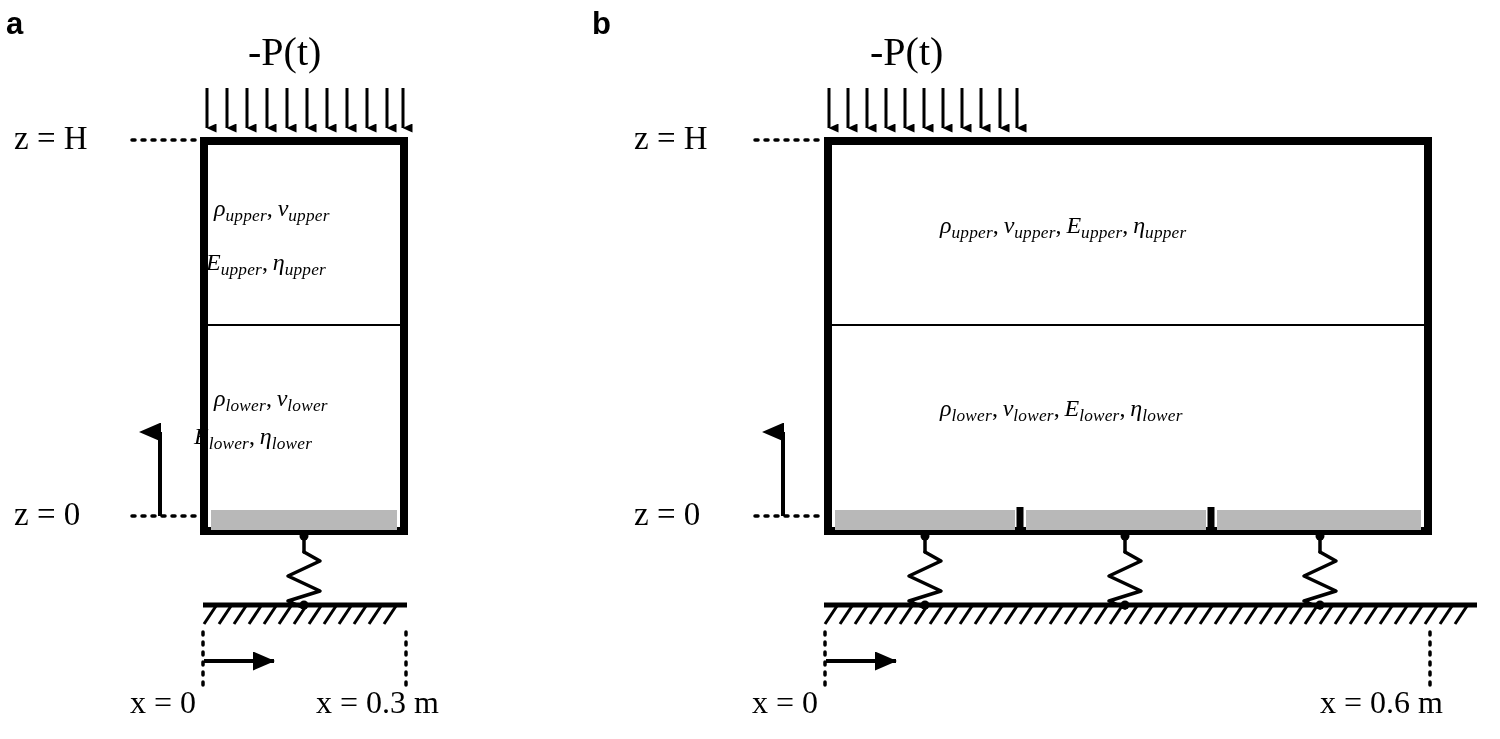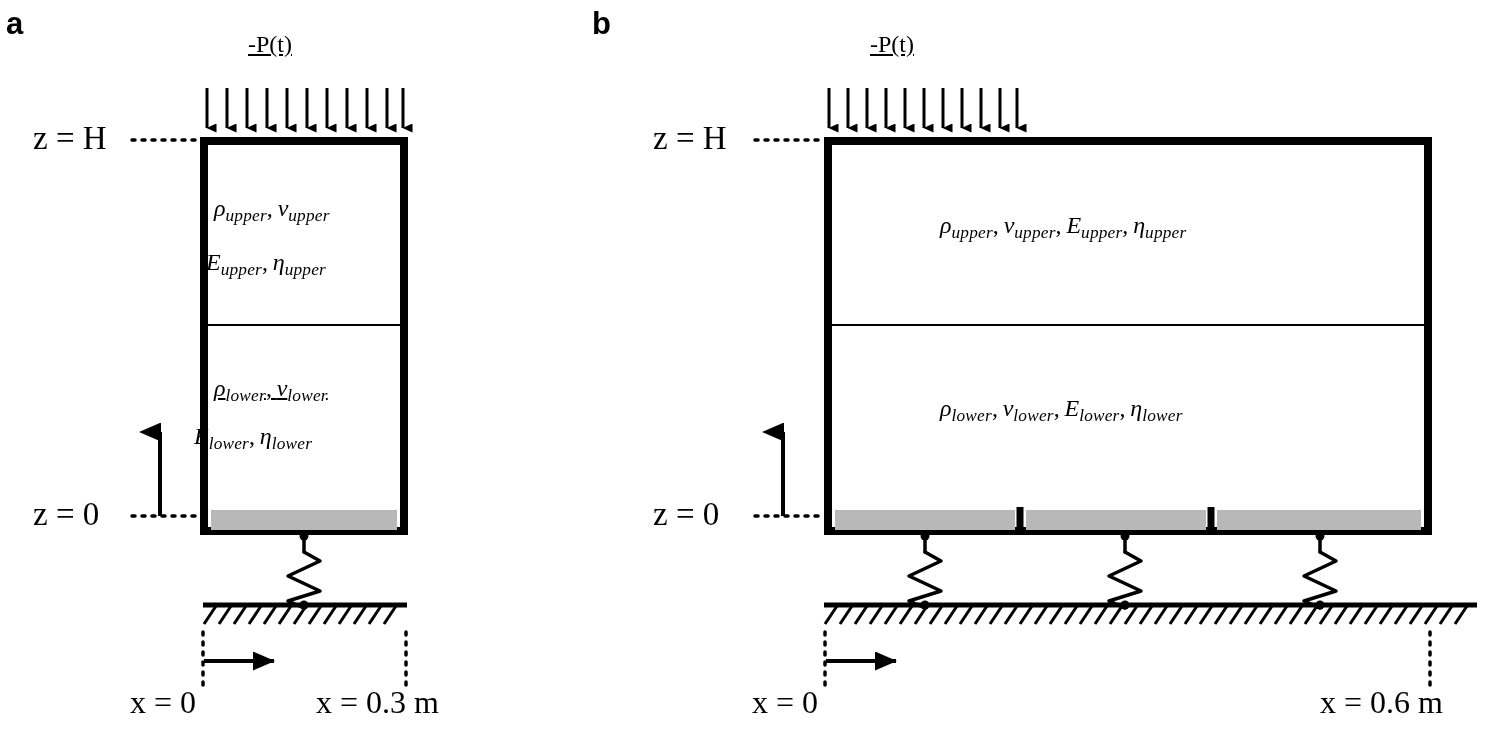--- a/index.html
+++ b/index.html
@@ -35,22 +35,22 @@
     white-space: nowrap;
     line-height: 1;
   }
   .math i { font-style: italic; }
   .sub {
     font-style: italic;
     font-size: 0.72em;
     vertical-align: -0.28em;
     letter-spacing: 0.2px;
   }
-  .axis-label { font-size: 33px; margin-left: 19px; }
-  .load-label { font-size: 24px; text-decoration: underline; }
+  .axis-label { font-size: 33px; }
+  .load-label { font-size: 40px; }
   .mat-label  { font-size: 24px; }
   .xaxis-label { font-size: 32px; }
   svg { display: block; }
   .svg-layer {
     position: absolute;
     left: 0; top: 0;
     width: 1500px;
     height: 739px;
     pointer-events: none;
   }
@@ -250,21 +250,21 @@
 
   <div class="math axis-label" style="left:14px; top:498px;">z = 0</div>
 
   <div class="math mat-label" style="left:214px; top:196px;text-align:center;">
     <i>ρ</i><span class="sub">upper</span><span>, </span><i>ν</i><span class="sub">upper</span>
   </div>
   <div class="math mat-label" style="left:206px; top:250px;">
     <i>E</i><span class="sub">upper</span><span>, </span><i>η</i><span class="sub">upper</span>
   </div>
 
-  <div class="math mat-label" style="left:214px; top:376px;text-decoration:underline;">
+  <div class="math mat-label" style="left:214px; top:386px;">
     <i>ρ</i><span class="sub">lower</span><span>, </span><i>ν</i><span class="sub">lower</span>
   </div>
   <div class="math mat-label" style="left:194px; top:424px;">
     <i>E</i><span class="sub">lower</span><span>, </span><i>η</i><span class="sub">lower</span>
   </div>
 
   <div class="math xaxis-label" style="left:130px; top:686px;">x = 0</div>
   <div class="math xaxis-label" style="left:296px; top:686px;margin-left:20px;">x = 0.3 m</div>
 
   <div class="panel-letter" style="left:592px; top:8px;">b</div>

